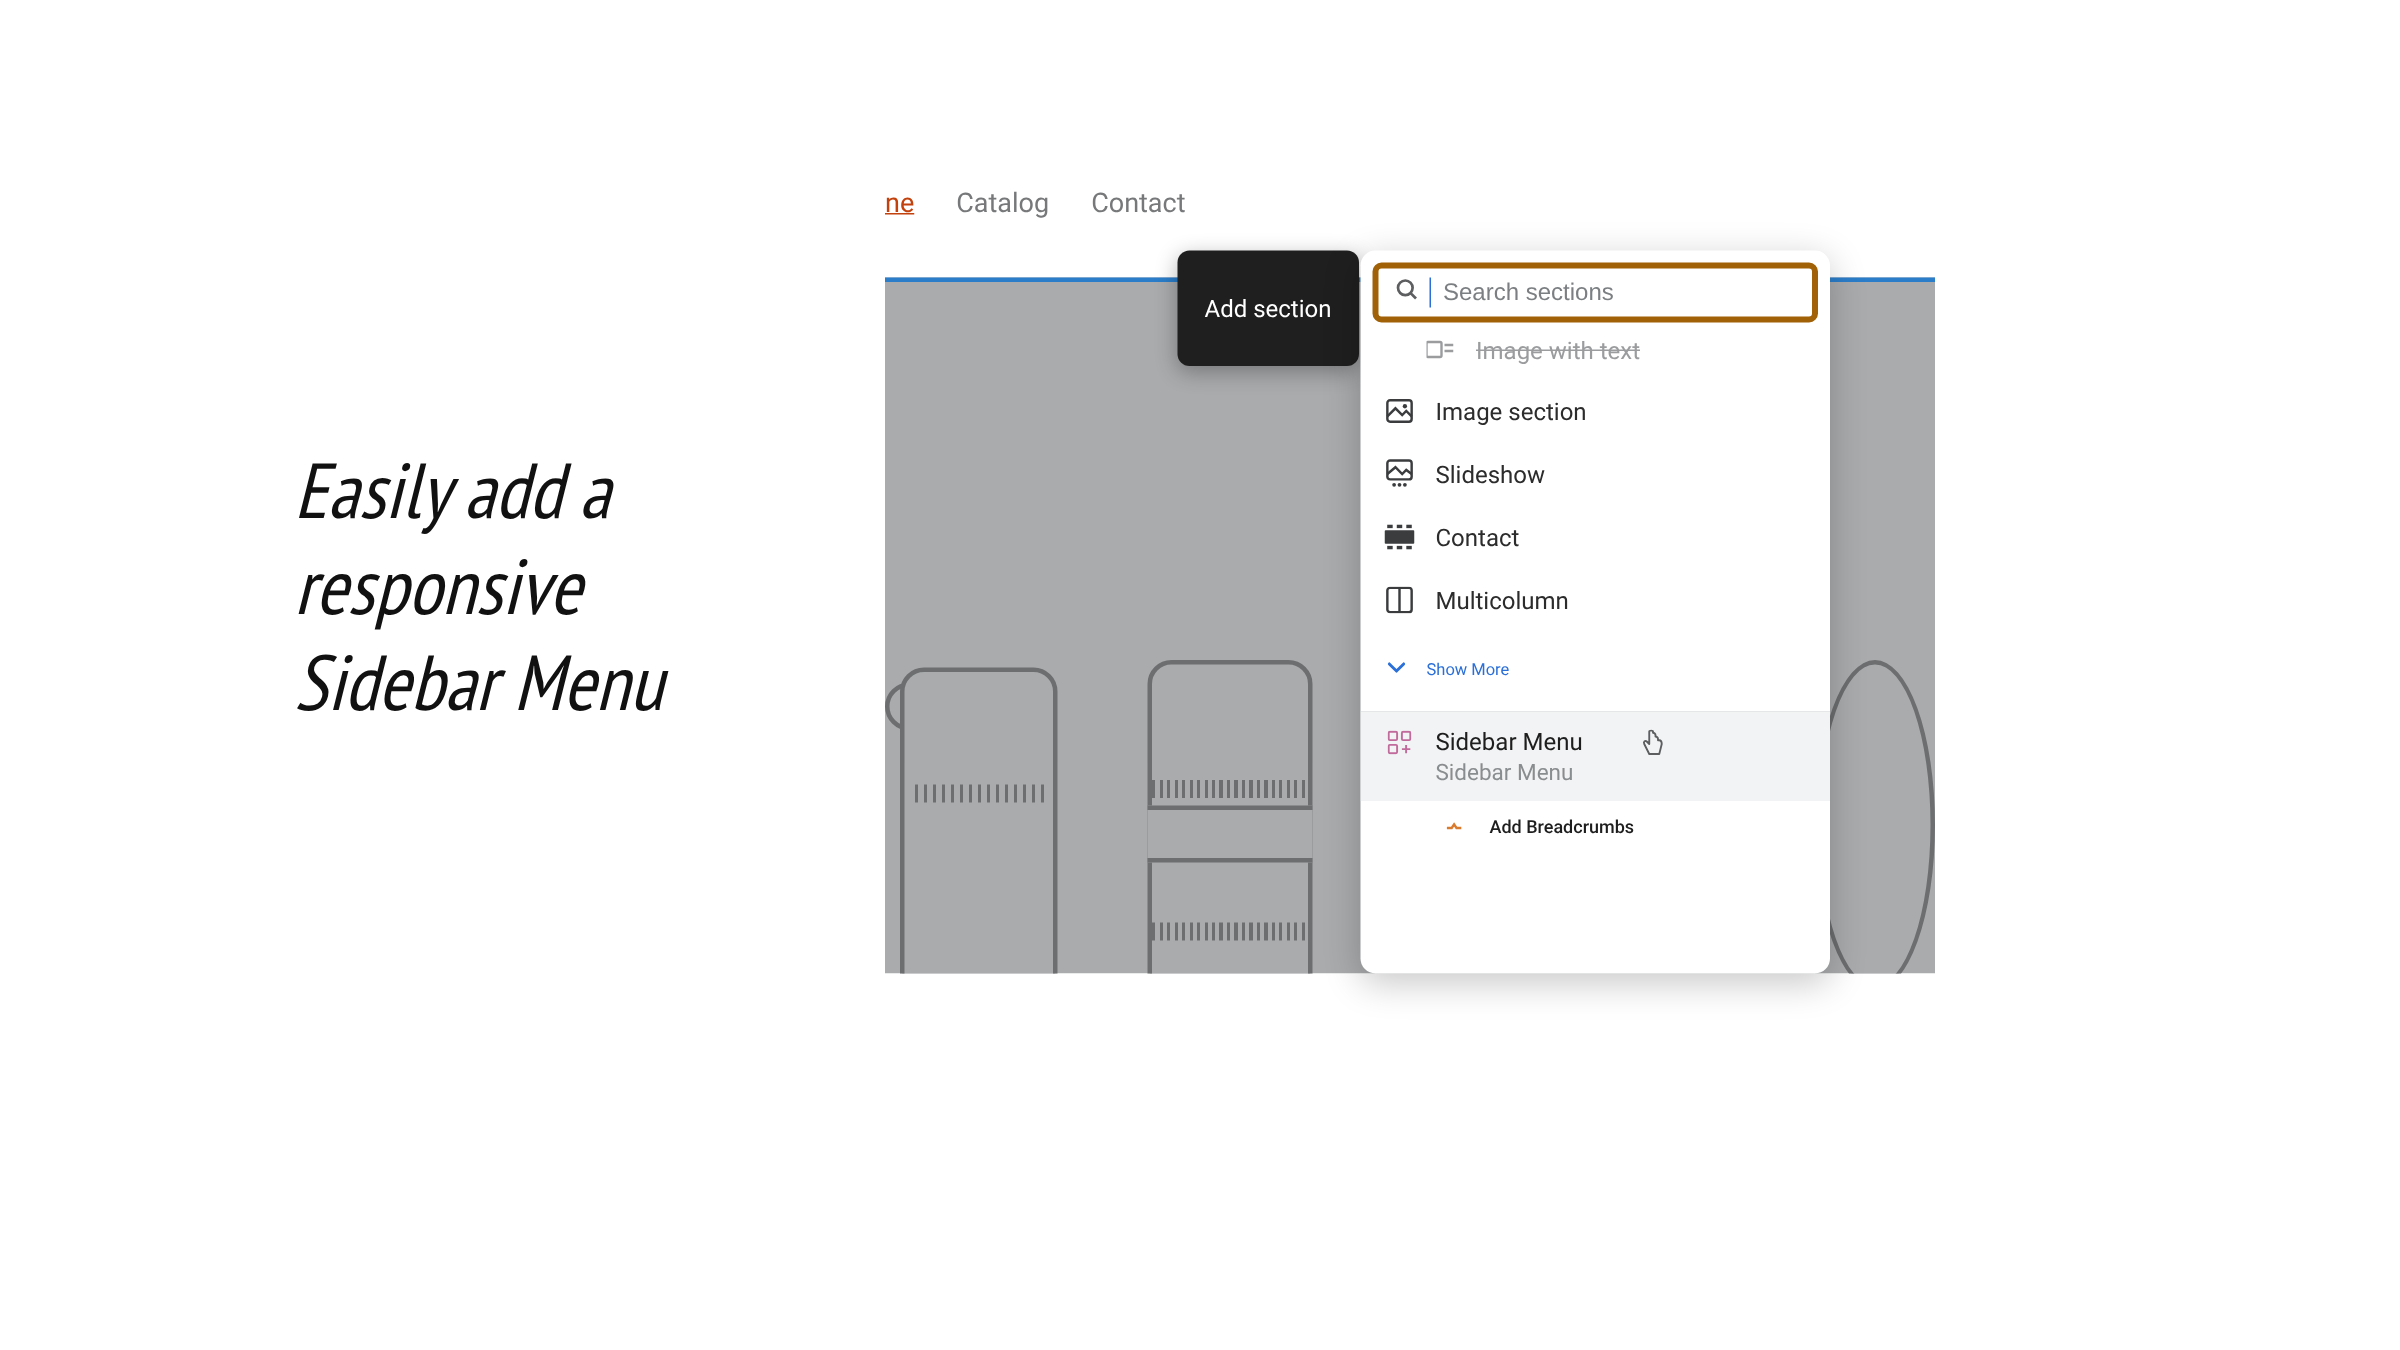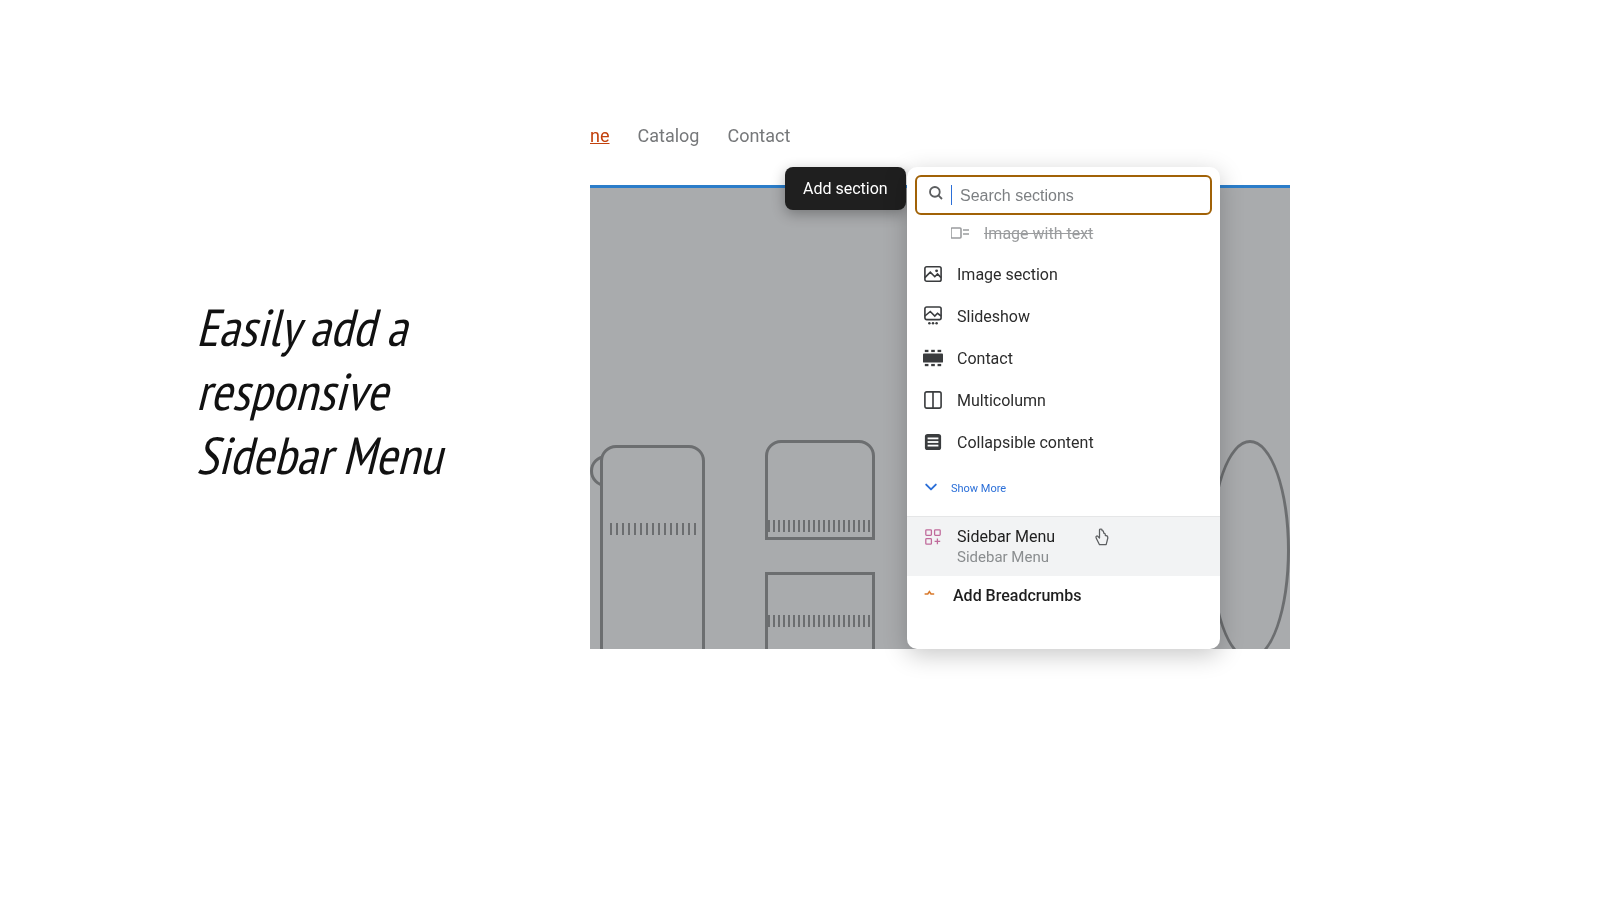--- a/index.html
+++ b/index.html
@@ -84,21 +84,21 @@
     background: repeating-linear-gradient(90deg,#6c6e70 0 2px, transparent 2px 6px);
   }
 
   .tooltip {
     position: absolute;
     left: 785px;
     top: 167px;
     background: #1f1f1f;
     color: #fff;
     font-size: 16px;
-    padding: 12px 18px;
+    padding: 29px 18px;
     border-radius: 8px;
     box-shadow: 0 4px 14px rgba(0,0,0,.3);
   }
 
   .popover {
     position: absolute;
     left: 907px;
     top: 167px;
     width: 313px;
     height: 482px;
@@ -109,21 +109,21 @@
     display: flex;
     flex-direction: column;
   }
   .search-row {
     padding: 8px;
   }
   .search-box {
     display: flex;
     align-items: center;
     gap: 8px;
-    border: 2px solid #a16207;
+    border: 4px solid #a16207;
     border-radius: 6px;
     padding: 6px 10px;
     height: 40px;
   }
   .search-box input {
     border: none;
     outline: none;
     font-size: 16px;
     flex: 1;
     color: #333;
@@ -199,24 +199,25 @@
   .app-row .title { font-size: 16px; color:#1e1e1e;}
   .app-row .sub   { font-size: 15px; color:#8a8d8f;}
   .pointer-cursor {
     position: absolute;
     left: 185px;
     top: 10px;
     color: #5c5e60;
   }
   .cut-app {
     padding: 10px 16px 0 16px;
-    font-size: 16px;
+    font-size: 12px;
     color: #1e1e1e;
     display:flex; gap:14px;
     font-weight:500;
+    margin-left:40px;
   }
   .cut-app .ico { color:#d97b2e;}
 </style>
 </head>
 <body>
 
 <div class="headline">Easily add a<br>responsive<br>Sidebar Menu</div>
 
 <div class="screenshot-frame">
 
@@ -313,31 +314,20 @@
     <div class="sec-row">
       <span class="ico">
         <svg width="18" height="18" viewBox="0 0 20 20">
             <rect x="1" y="1" width="18" height="18" rx="2" fill="none" stroke="#3a3c3e" stroke-width="1.8"></rect>
             <line x1="10" y1="1" x2="10" y2="19" stroke="#3a3c3e" stroke-width="1.8"></line>
           </svg>
       </span>
       <span>Multicolumn</span>
     </div>
 
-    <div class="sec-row">
-      <span class="ico">
-        <svg width="18" height="18" viewBox="0 0 20 20">
-            <rect x="1" y="1" width="18" height="18" rx="3" fill="#3a3c3e"></rect>
-            <rect x="4" y="5" width="12" height="2" fill="#fff"></rect>
-            <rect x="4" y="9" width="12" height="2" fill="#fff"></rect>
-            <rect x="4" y="13" width="12" height="2" fill="#fff"></rect>
-          </svg>
-      </span>
-      <span>Collapsible content</span>
-    </div>
 
     <div class="show-more">
       <span class="ico">
         <svg width="16" height="16" viewBox="0 0 20 20">
             <polyline points="4,7 10,13 16,7" fill="none" stroke="#2b6fd8" stroke-width="2.4" stroke-linecap="round" stroke-linejoin="round"></polyline>
           </svg>
       </span>
       <span>Show More</span>
     </div>
 

